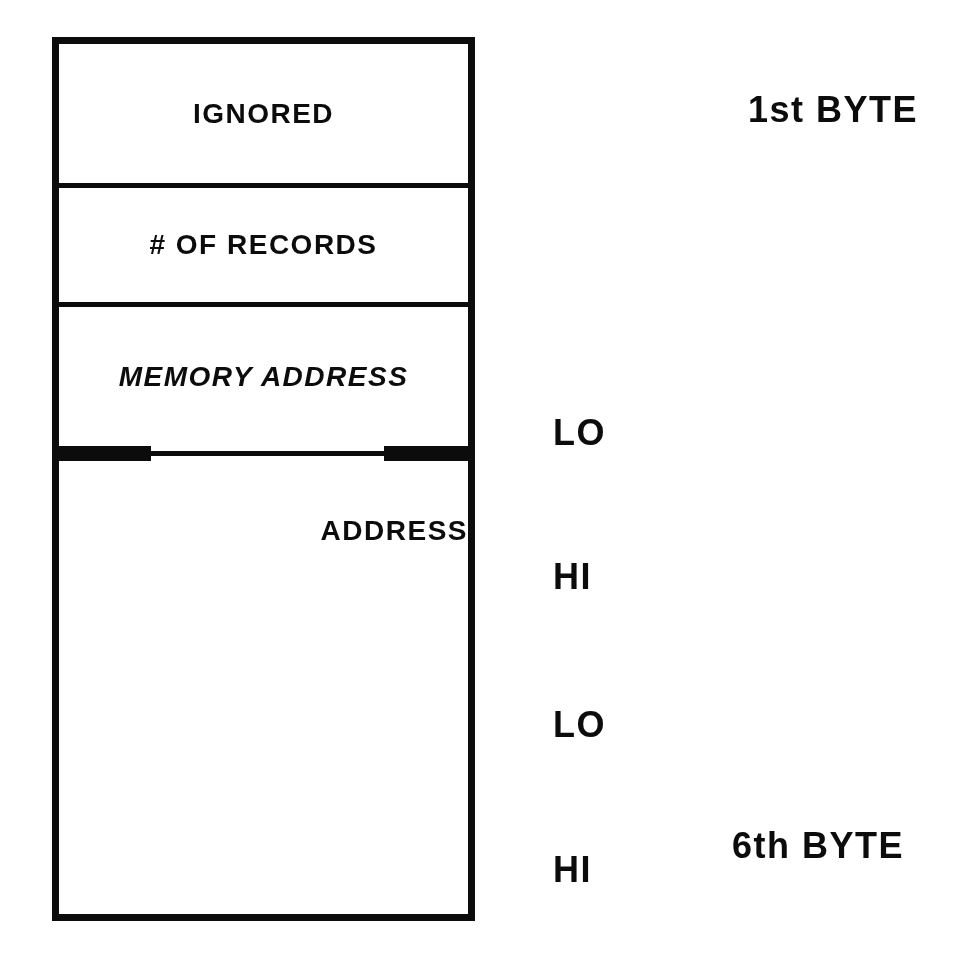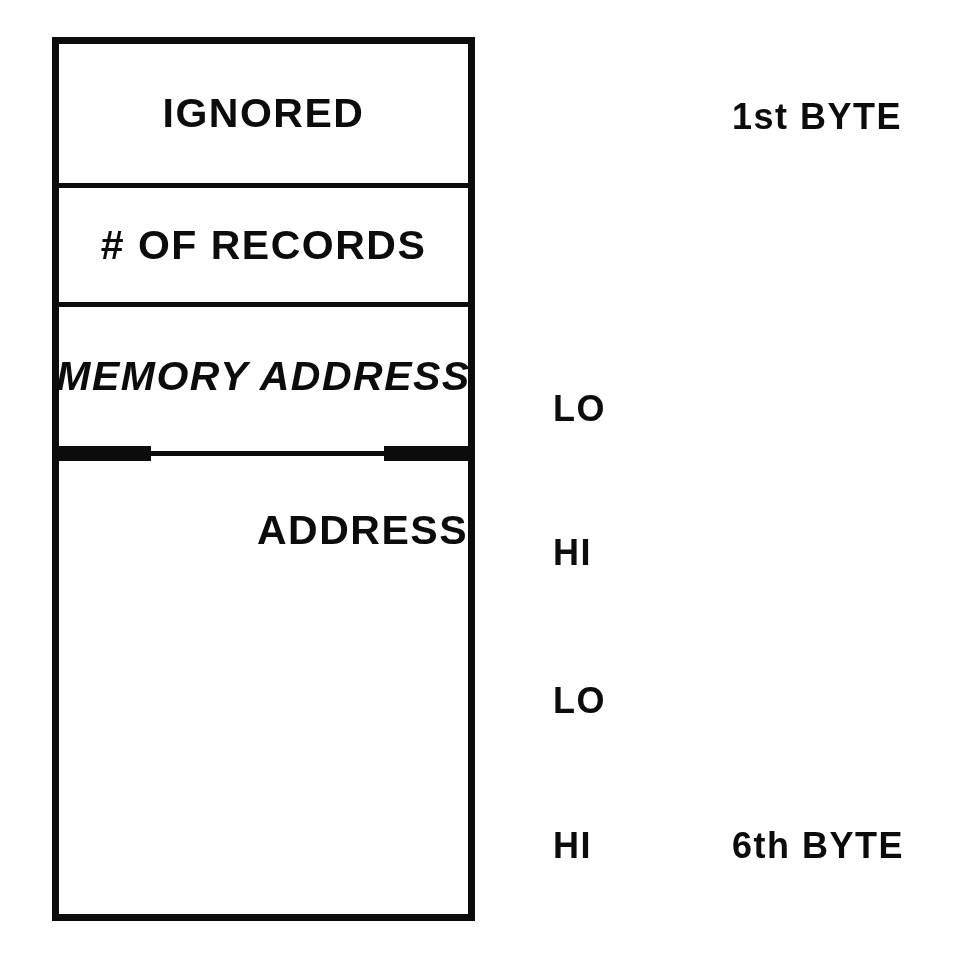--- a/index.html
+++ b/index.html
@@ -28,21 +28,21 @@
     display: flex;
     flex-direction: column;
   }
   .row {
     display: flex;
     align-items: center;
     justify-content: center;
     flex: 0 0 auto;
   }
   .row-label {
-    font-size: 41px;
+    font-size: 28px;
     font-weight: bold;
     letter-spacing: 1.5px;
     white-space: nowrap;
   }
   
   .row.r1 { height: 139px; }
   .row.r2 { height: 114px; }
   .row.r3 { height: 139px; font-style: italic; }
   .row.r4 { height: 138px; }
   .row.r5 { height: 149px; }
@@ -68,23 +68,23 @@
   .side-label {
     position: absolute;
     height: 48px;
     display: flex;
     align-items: center;
     font-size: 36px;
     font-weight: bold;
     letter-spacing: 1.5px;
     white-space: nowrap;
   }
-  .lohi-col { left: 553px; }
+  .lohi-col { left: 553px; margin-top: 24px; }
   .byte-col { left: 732px; }
-  .y-row1 { top: 93px;  }
+  .y-row1 { top: 86px; margin-left: 16px;  }
   .y-row3 { top: 385px; }
   .y-row4 { top: 529px; }
   .y-row5 { top: 677px; }
   .y-row6 { top: 822px; }
 </style>
 </head>
 <body>
 
 <div class="canvas">
 

